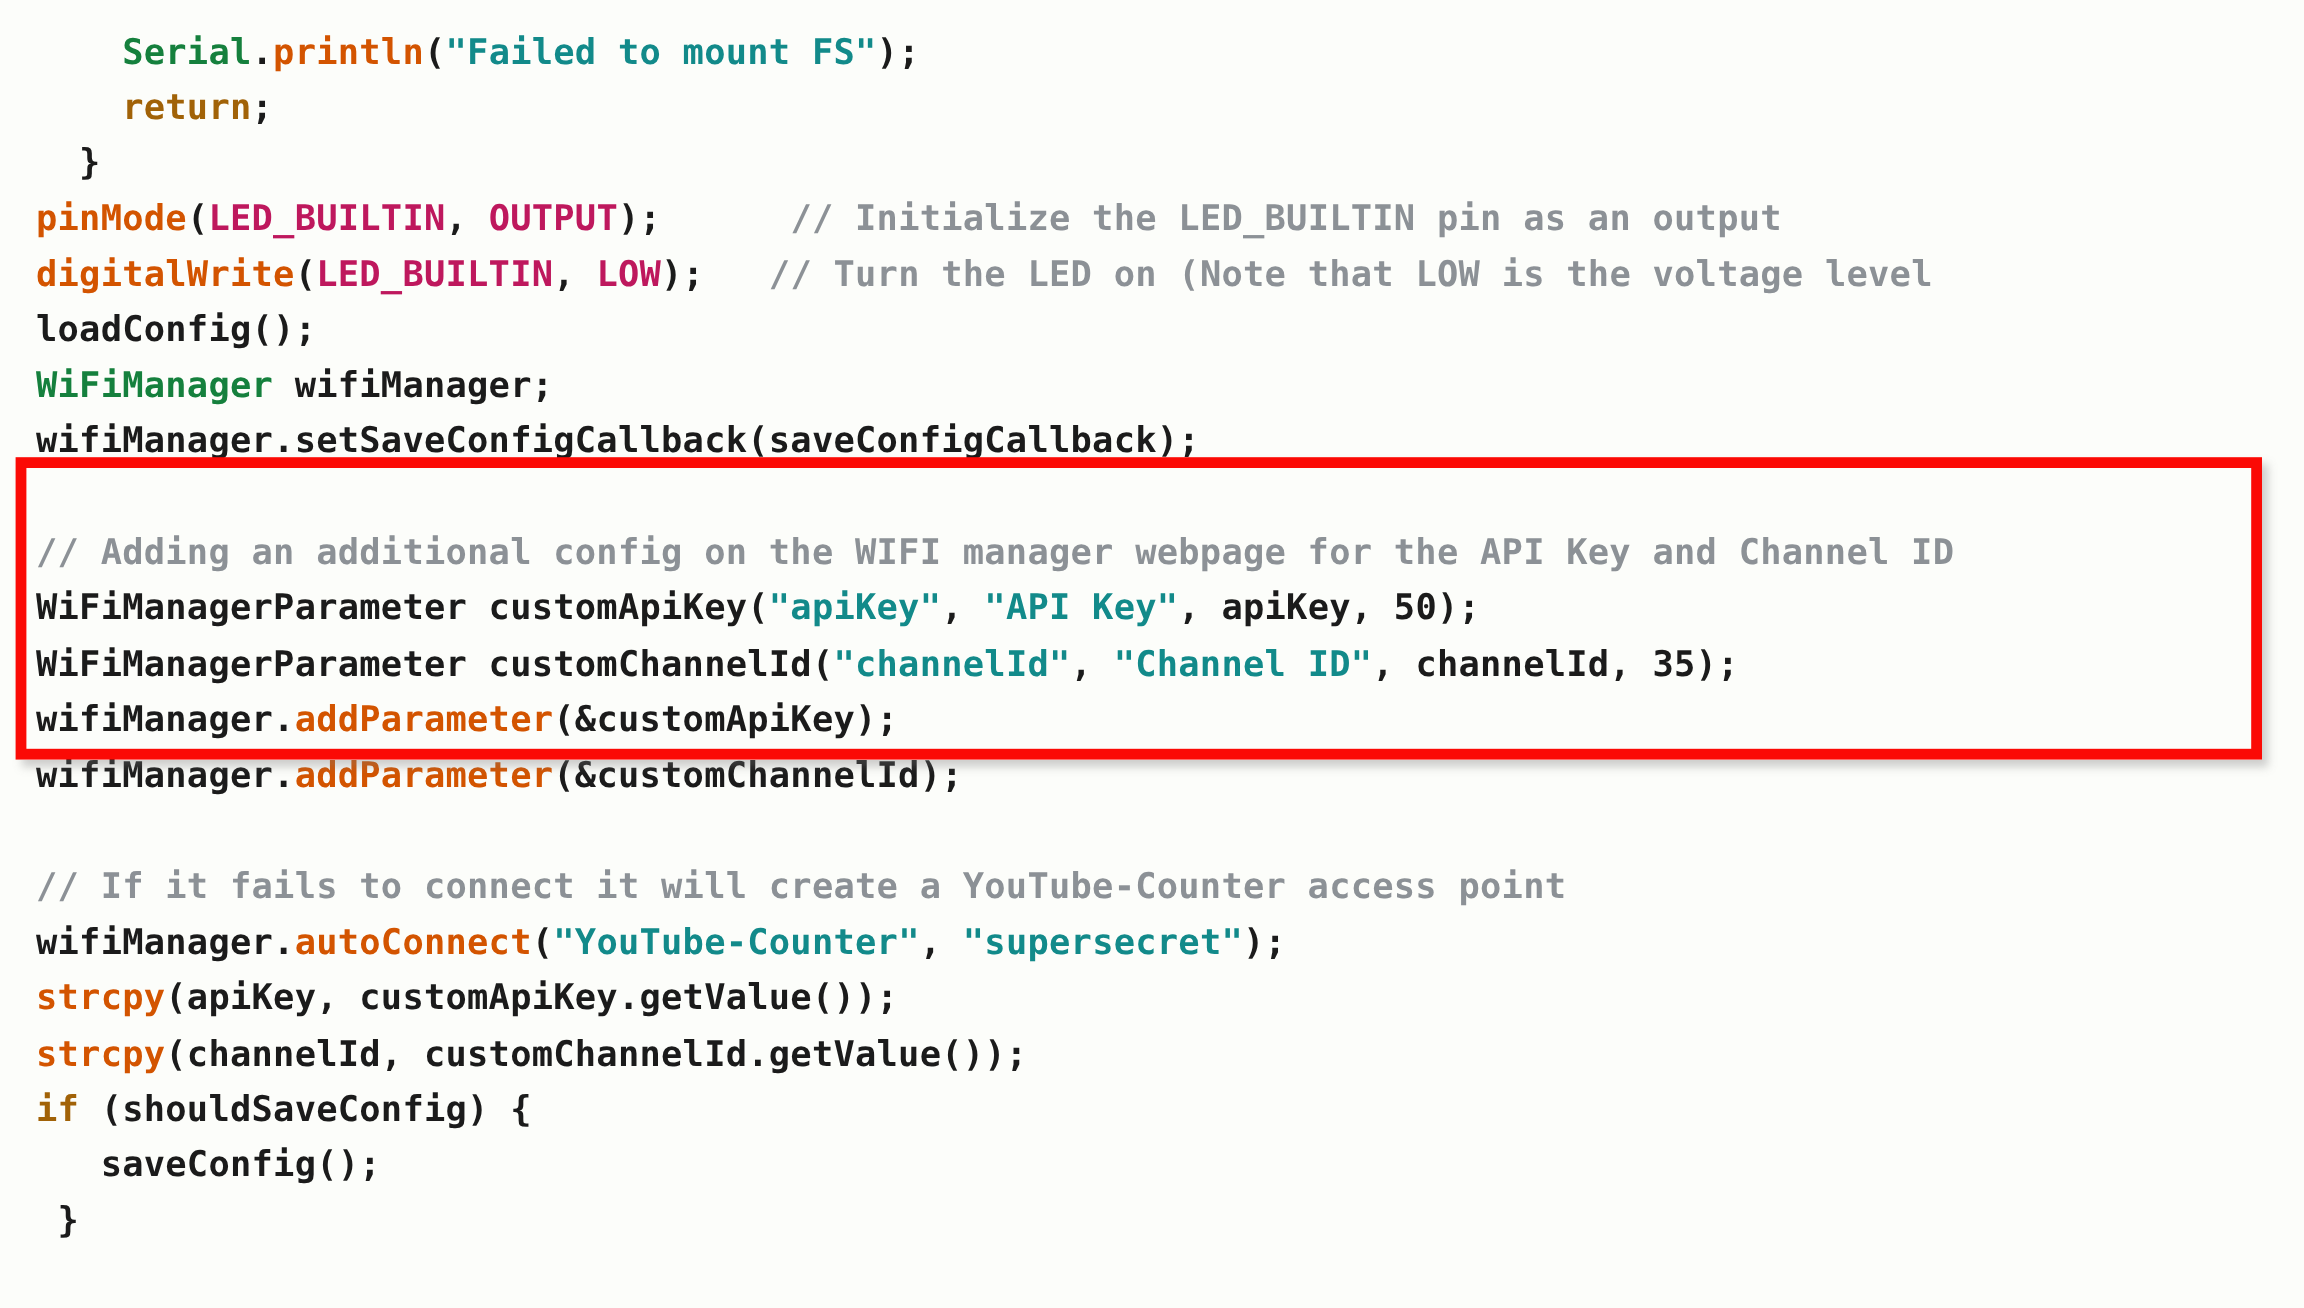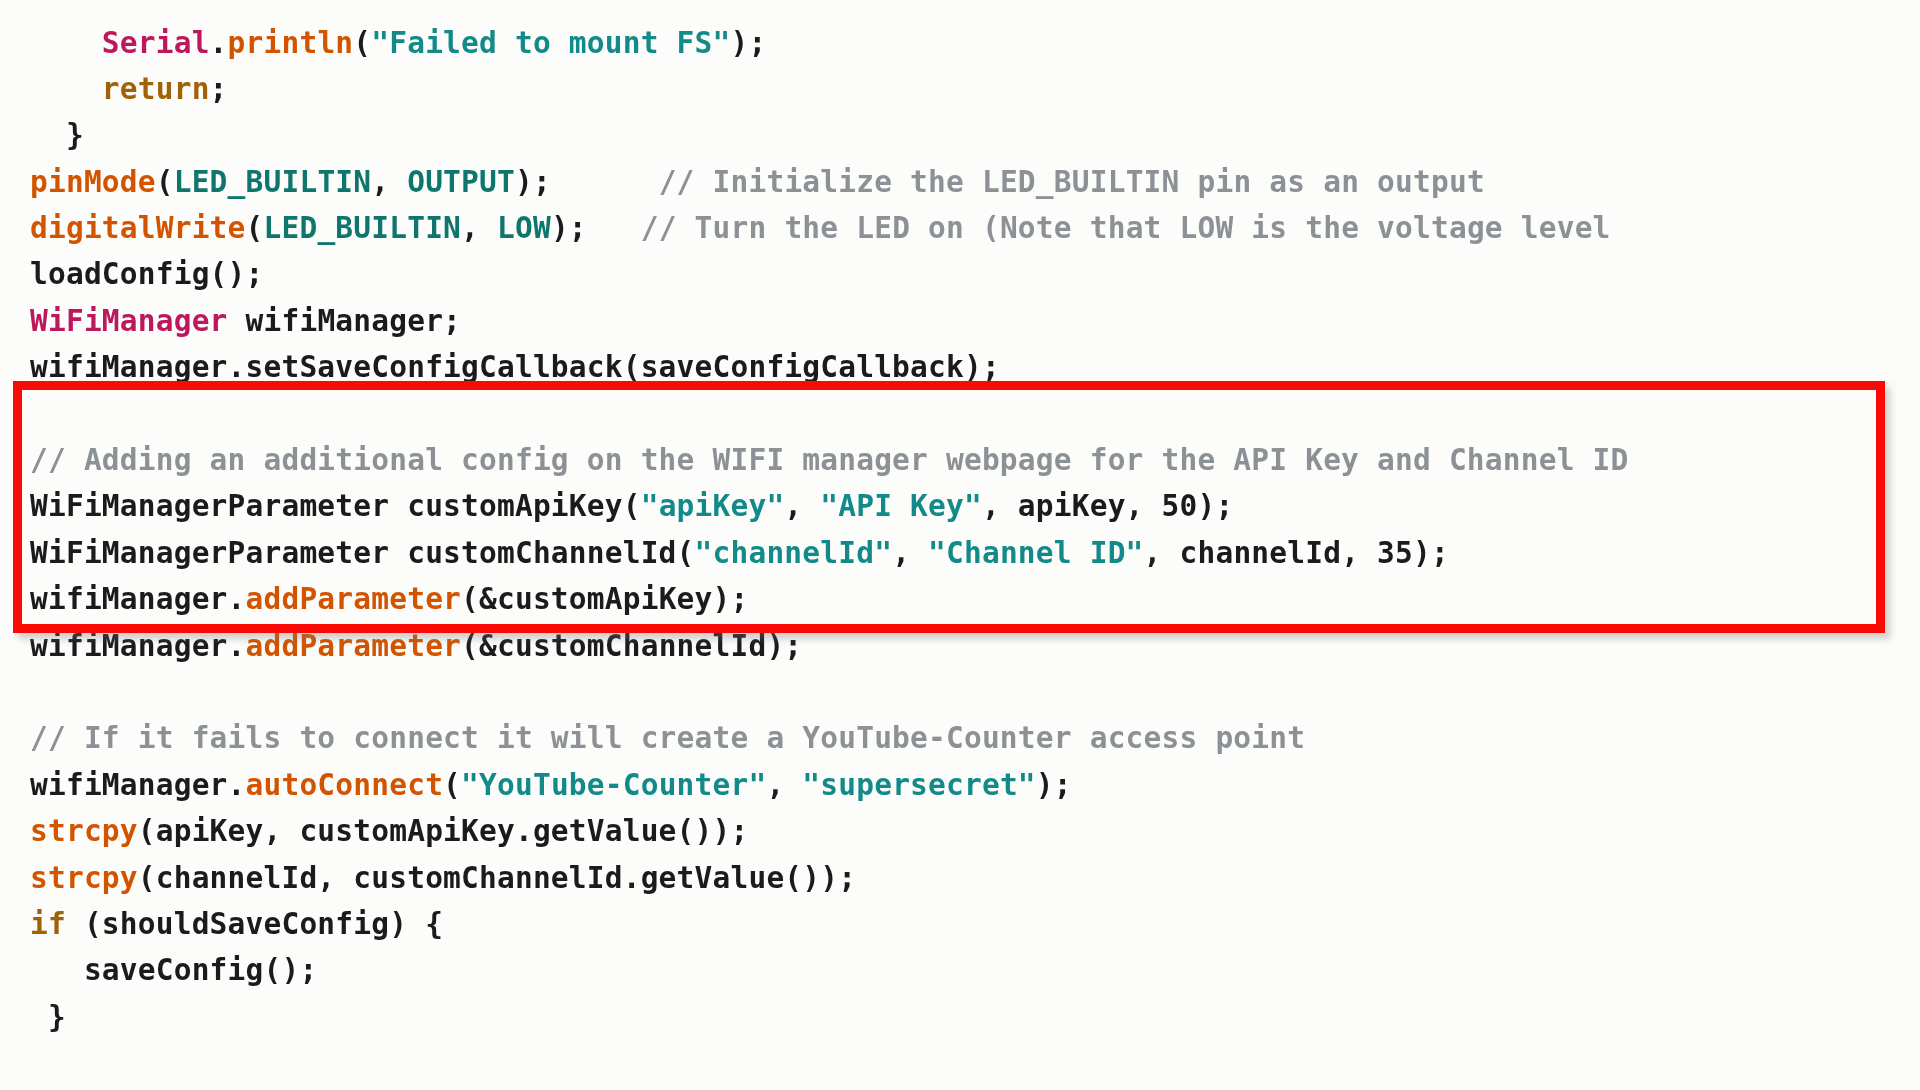--- a/index.html
+++ b/index.html
@@ -39,22 +39,22 @@
   }
 
   .code-line {
     height: 46.4px;
     white-space: pre;
   }
 
   
   .tok-plain    { color: #1b1b1b; }
   .tok-fn       { color: #d35400; margin-top: 48px; }   
-  .tok-type     { color: #be185d; }   
-  .tok-const    { color: #0f766e; }   
+  .tok-type     { color: #15803d; }   
+  .tok-const    { color: #be185d; }   
   .tok-string   { color: #128a8a; }   
   .tok-keyword  { color: #a16207; }   
   .tok-comment  { color: #8c9196; }   
   .tok-num      { color: #1b1b1b; margin-top: 28px; }
 
   
   #highlight-box {
     position: absolute;
     left: 13px;
     top: 381px;

